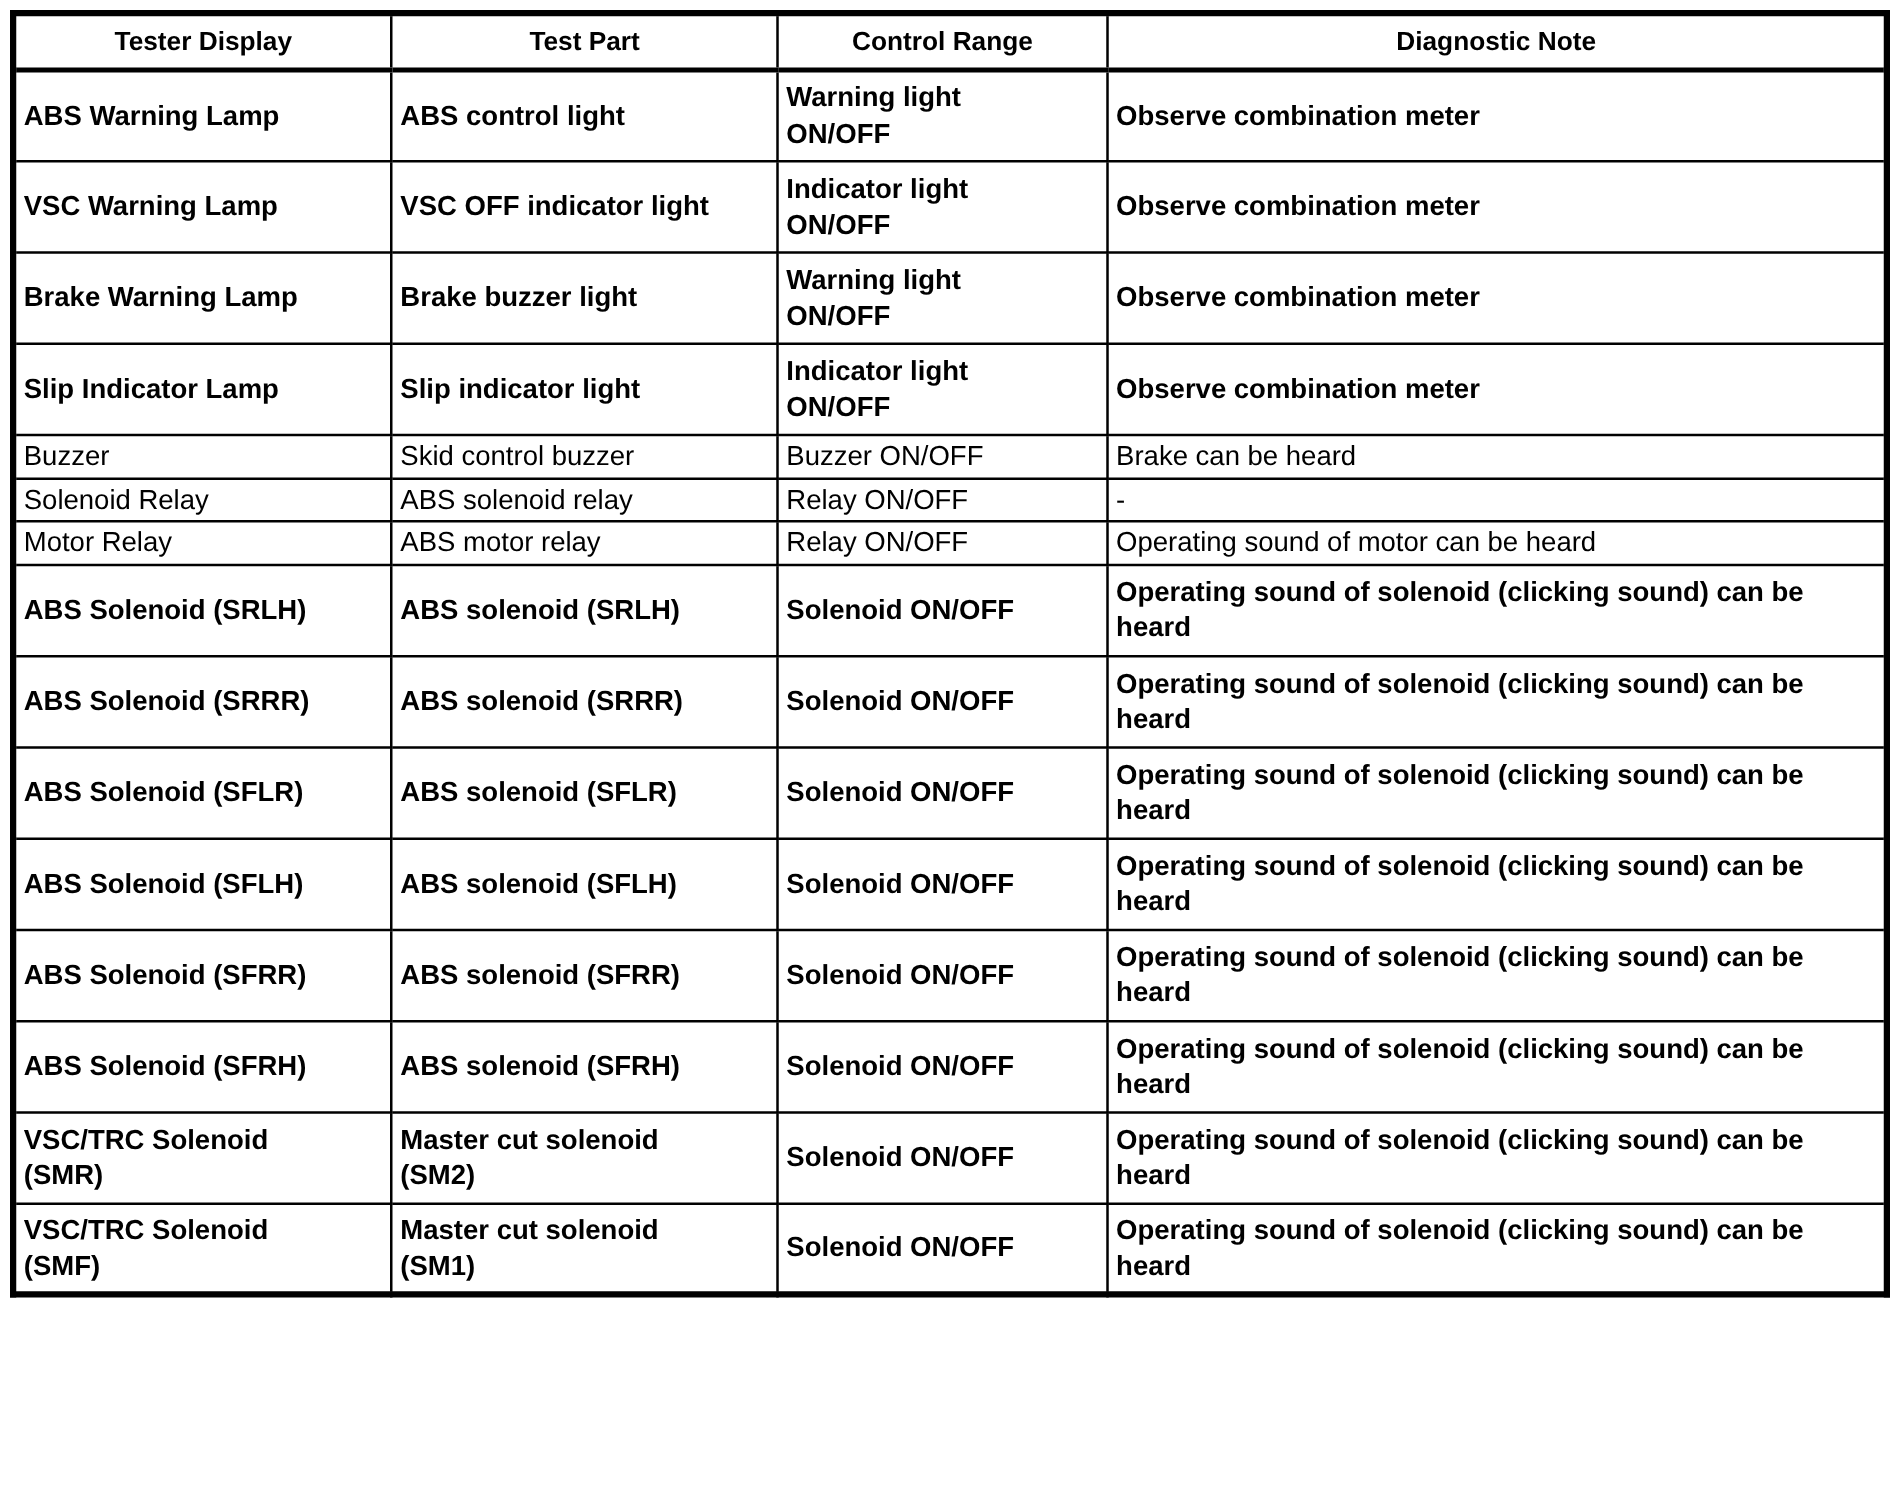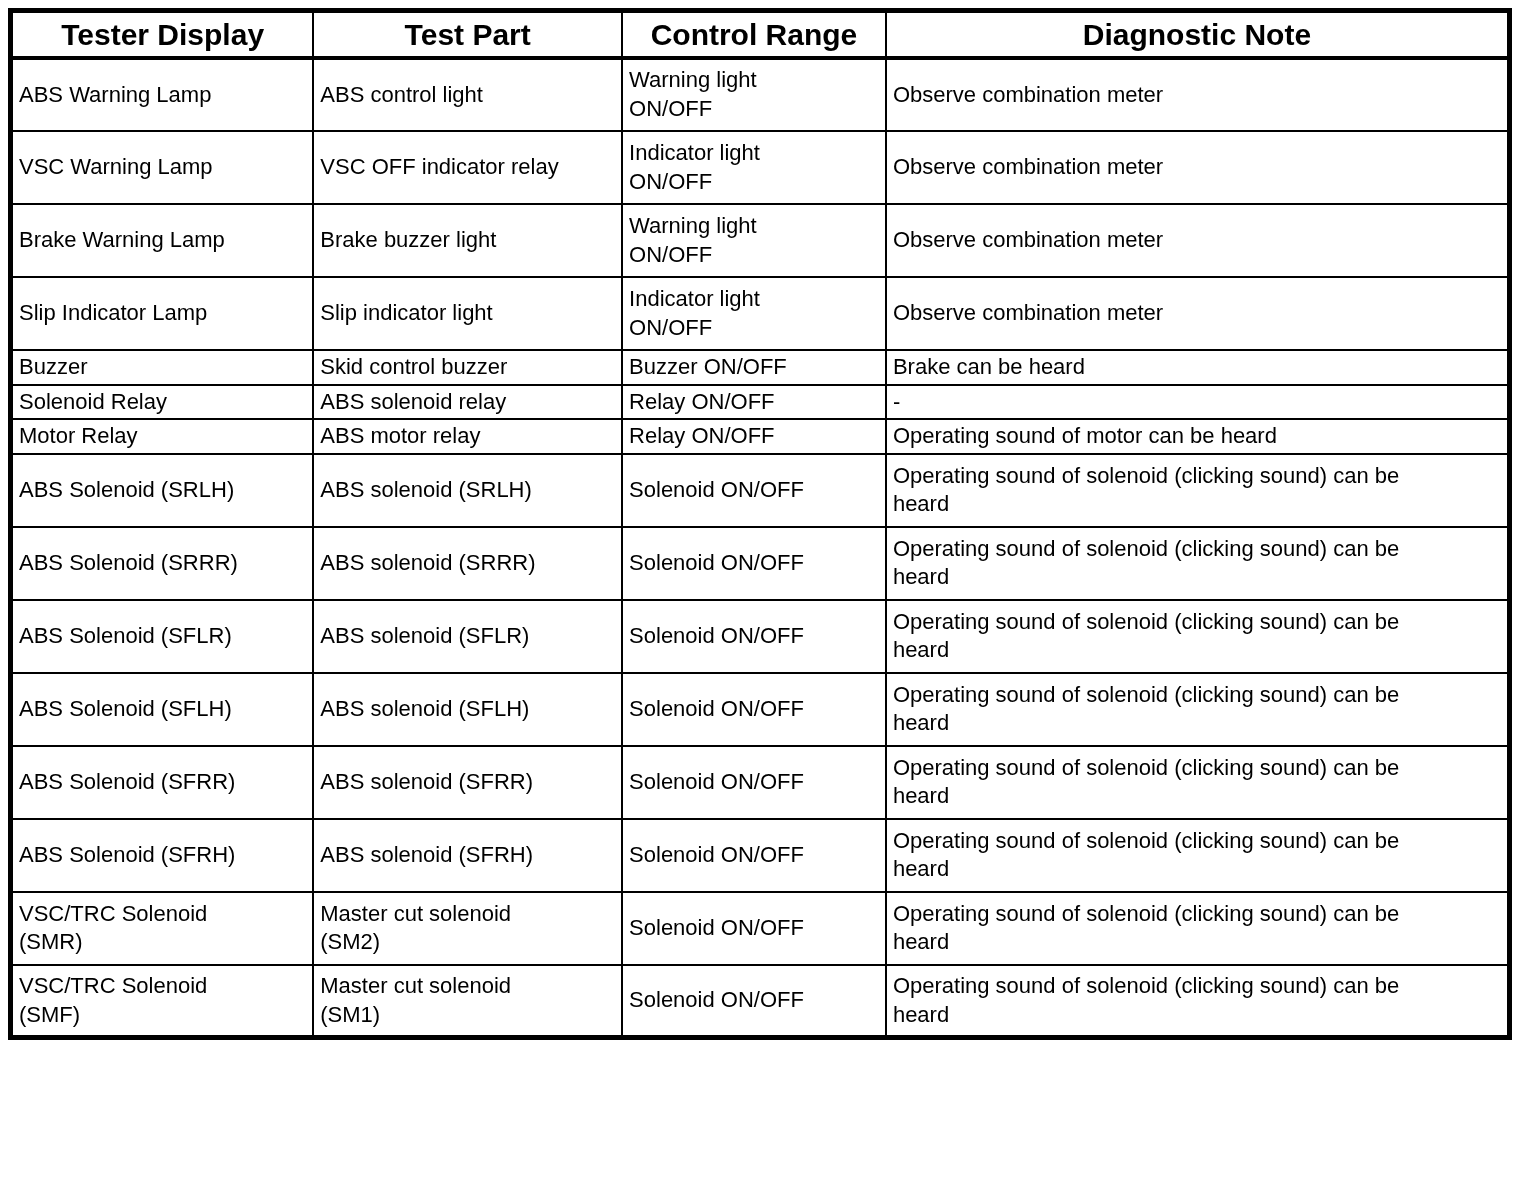--- a/index.html
+++ b/index.html
@@ -33,25 +33,25 @@
     white-space: pre-line;
     overflow: hidden;
     font-size: 22px;
     line-height: 1.3;
   }
   table.diag thead th {
     font-weight: bold;
     text-align: center;
     height: 37px;
     border-bottom: 4px solid #000000;
-    font-size: 30px;
+    font-size: 21px;
     white-space: nowrap;
   }
   table.diag td { text-align: left; }
-  tr.r-tall  { height: 73px; }
+  tr.r-tall  { height: 73px; font-weight: bold; }
   tr.r-short { height: 30px; }
 </style>
 </head>
 <body>
 
 <table class="diag">
   <colgroup>
     <col class="c1">
       <col class="c2">
       <col class="c3">
@@ -68,21 +68,21 @@
   <tbody>
     <tr class="r-tall">
       <td>ABS Warning Lamp</td>
       <td>ABS control light</td>
       <td>Warning light
 ON/OFF</td>
       <td>Observe combination meter</td>
     </tr>
     <tr class="r-tall">
       <td>VSC Warning Lamp</td>
-      <td>VSC OFF indicator relay</td>
+      <td>VSC OFF indicator light</td>
       <td>Indicator light
 ON/OFF</td>
       <td>Observe combination meter</td>
     </tr>
     <tr class="r-tall">
       <td>Brake Warning Lamp</td>
       <td>Brake buzzer light</td>
       <td>Warning light
 ON/OFF</td>
       <td>Observe combination meter</td>

